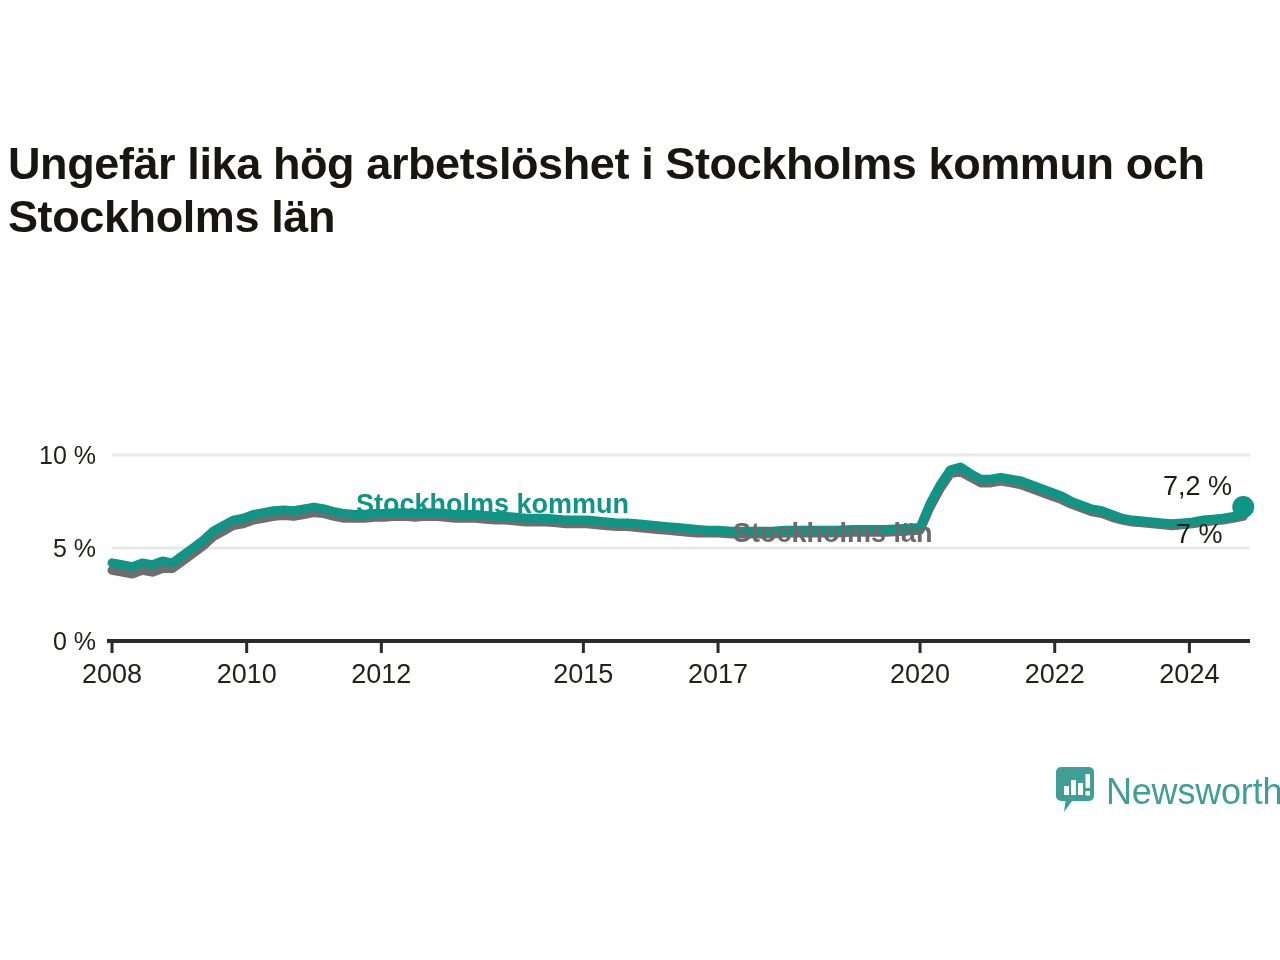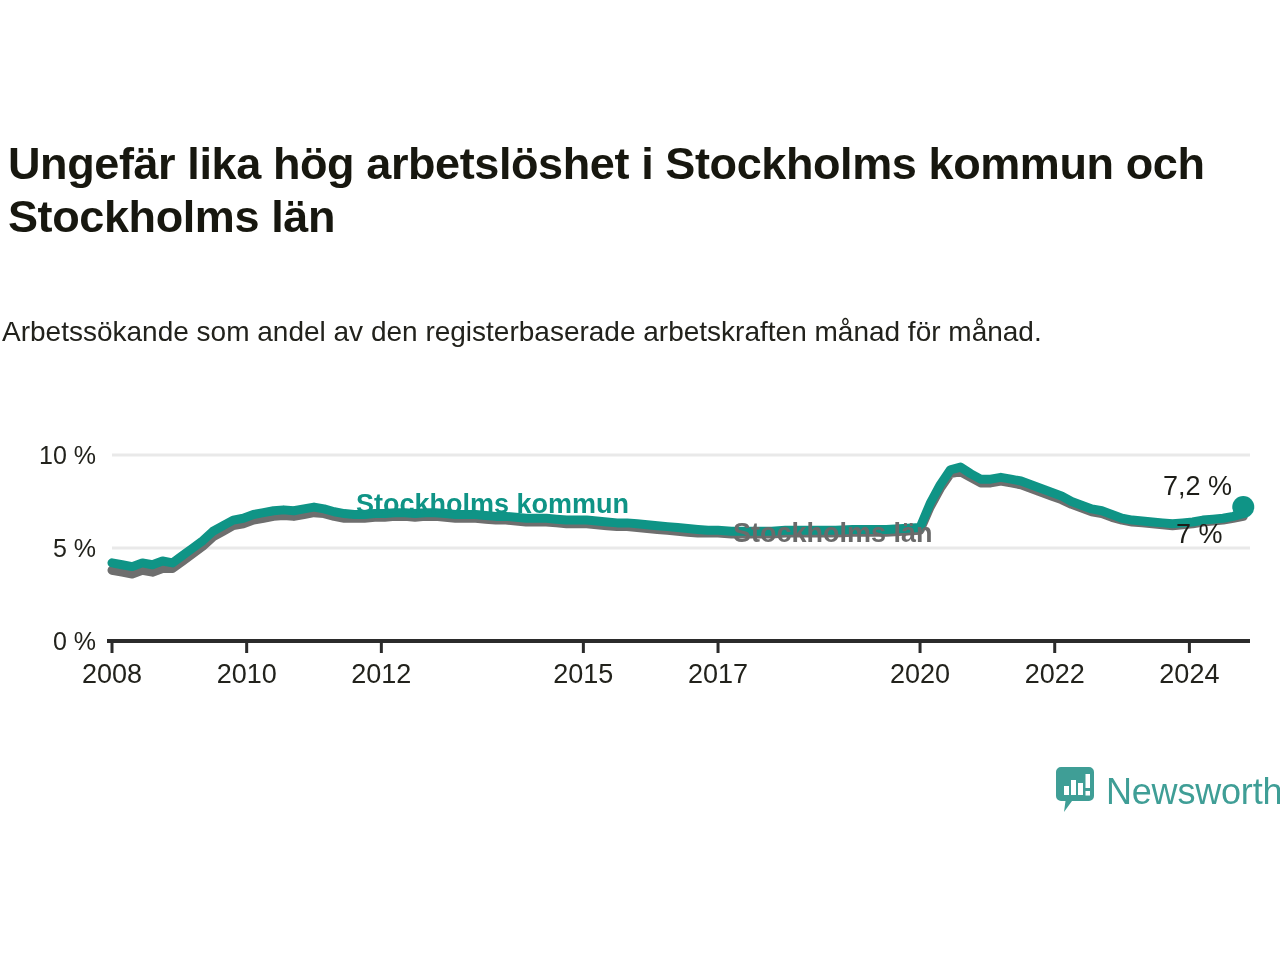--- a/index.html
+++ b/index.html
@@ -76,21 +76,20 @@
     letter-spacing: -0.2px;
     line-height: 1;
   }
 </style>
 </head>
 <body>
 
 <div id="page">
 
   <div class="chart-title">Ungefär lika hög arbetslöshet i Stockholms kommun och Stockholms län</div>
-  <div class="chart-subtitle">Arbetssökande som andel av den registerbaserade arbetskraften månad för månad.</div>
 
   <div class="plot-wrap">
     <svg class="chart" id="chart-svg" width="1280" height="270" viewBox="0 0 1280 270">
       <g id="gridlines">
           <line x1="112" x2="1250" y1="123" y2="123" stroke="#e9e9e9" stroke-width="3"></line>
           <line x1="112" x2="1250" y1="30" y2="30" stroke="#e9e9e9" stroke-width="3"></line>
         </g>
       <g id="ylabels">
           <text x="96" y="225" class="ytick-label">0 %</text>
           <text x="96" y="132" class="ytick-label">5 %</text>

